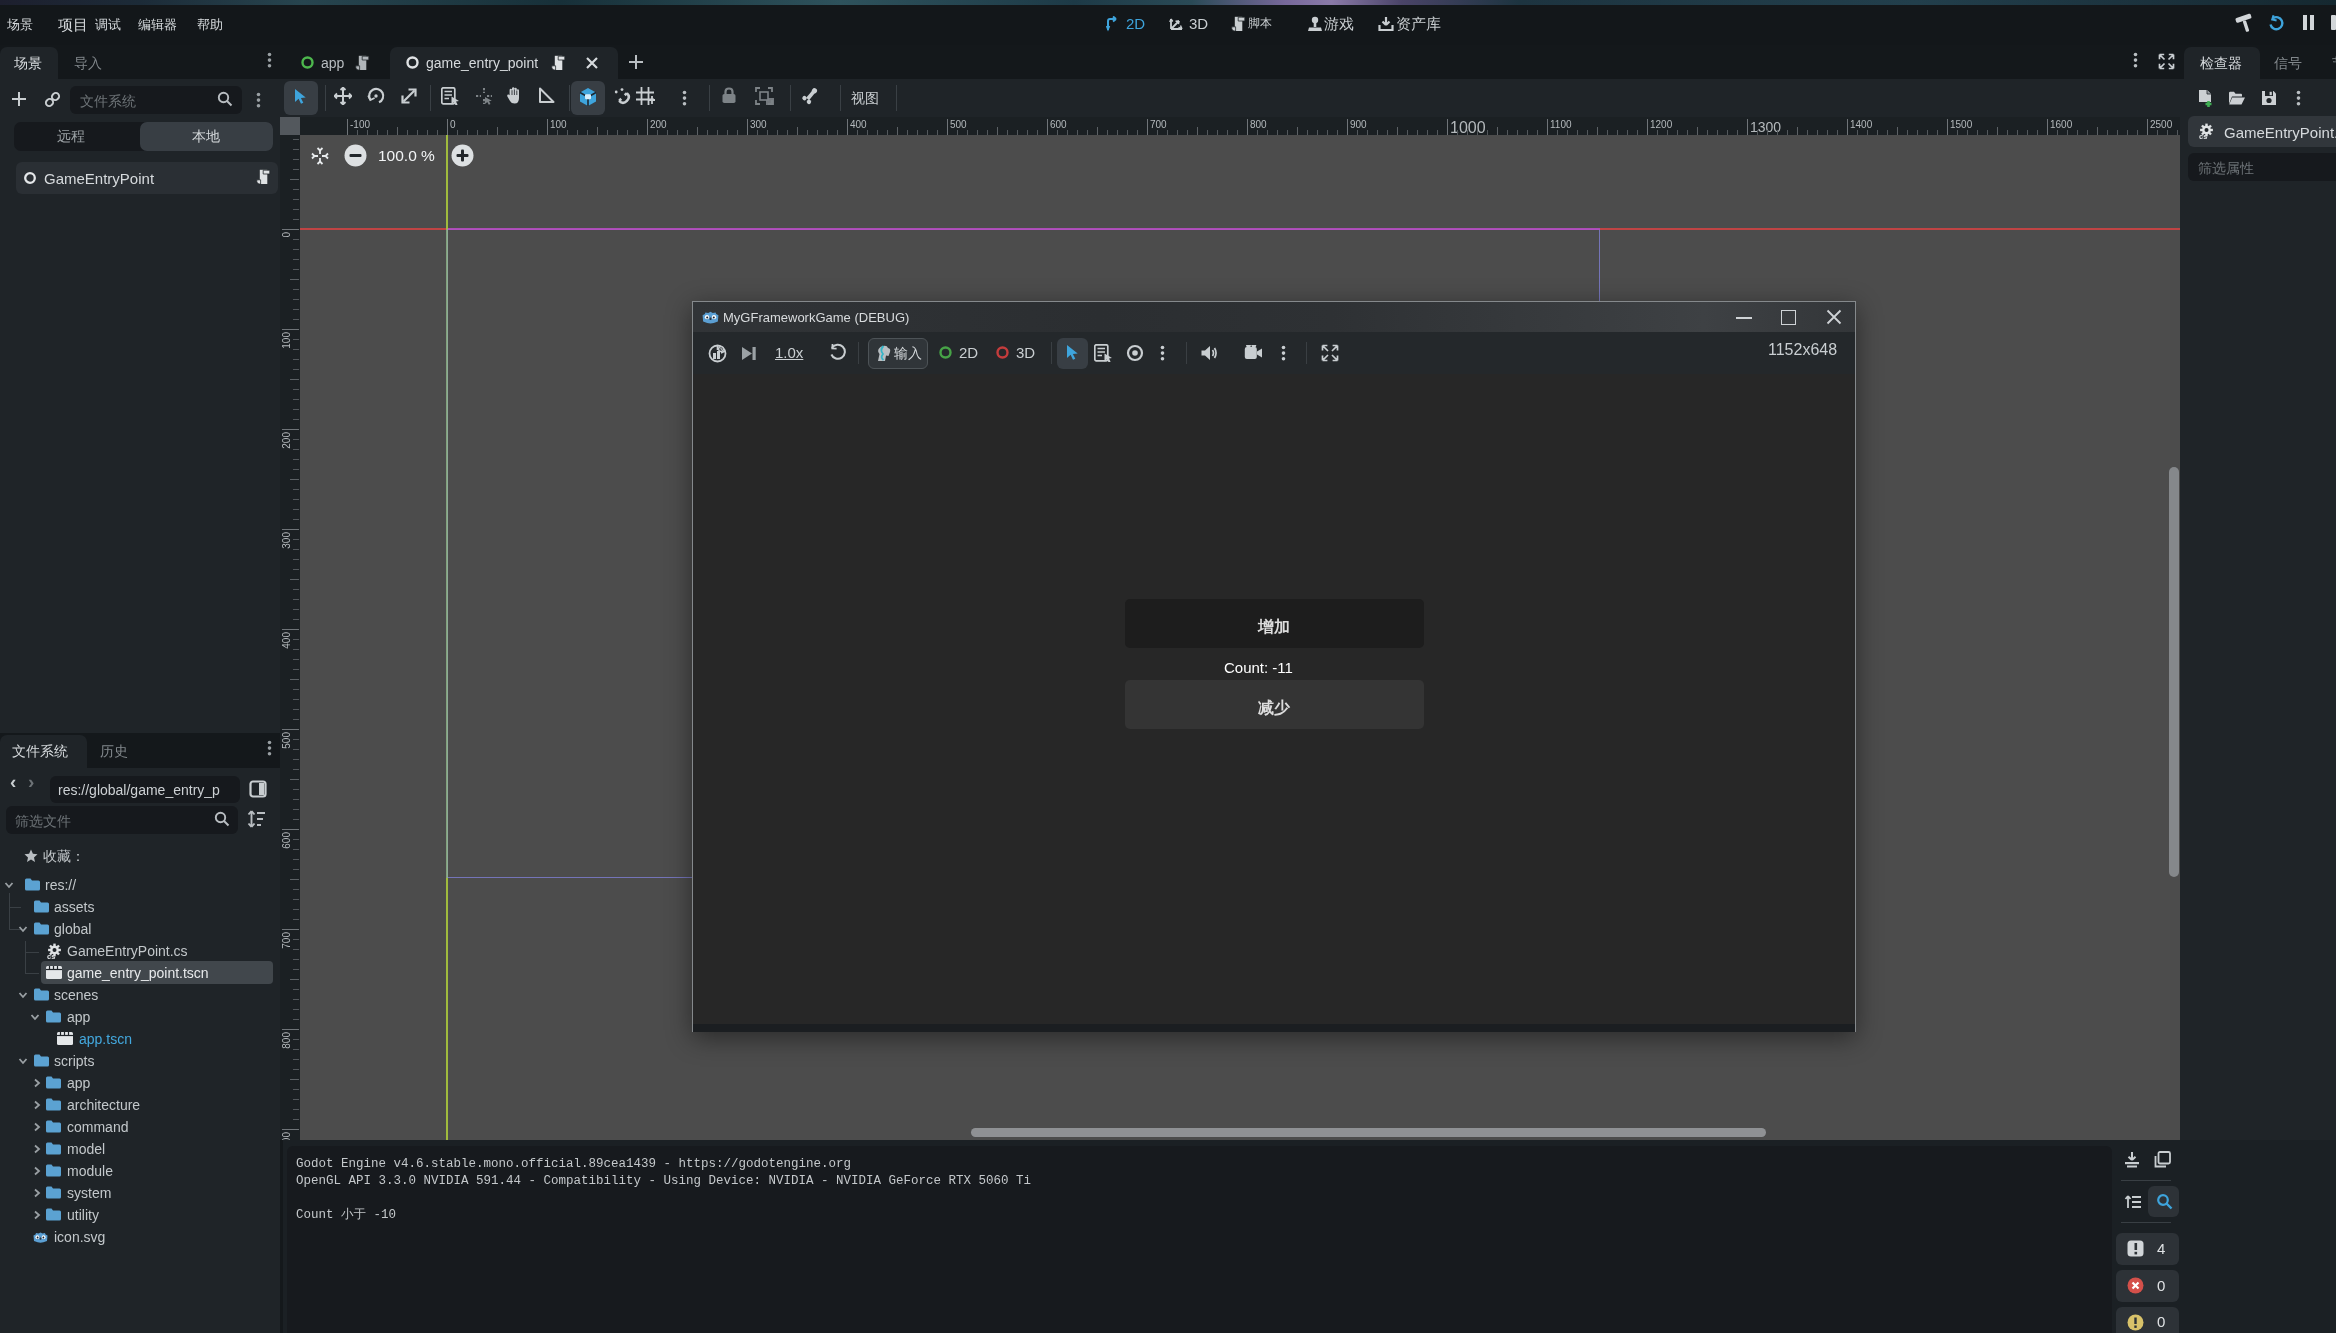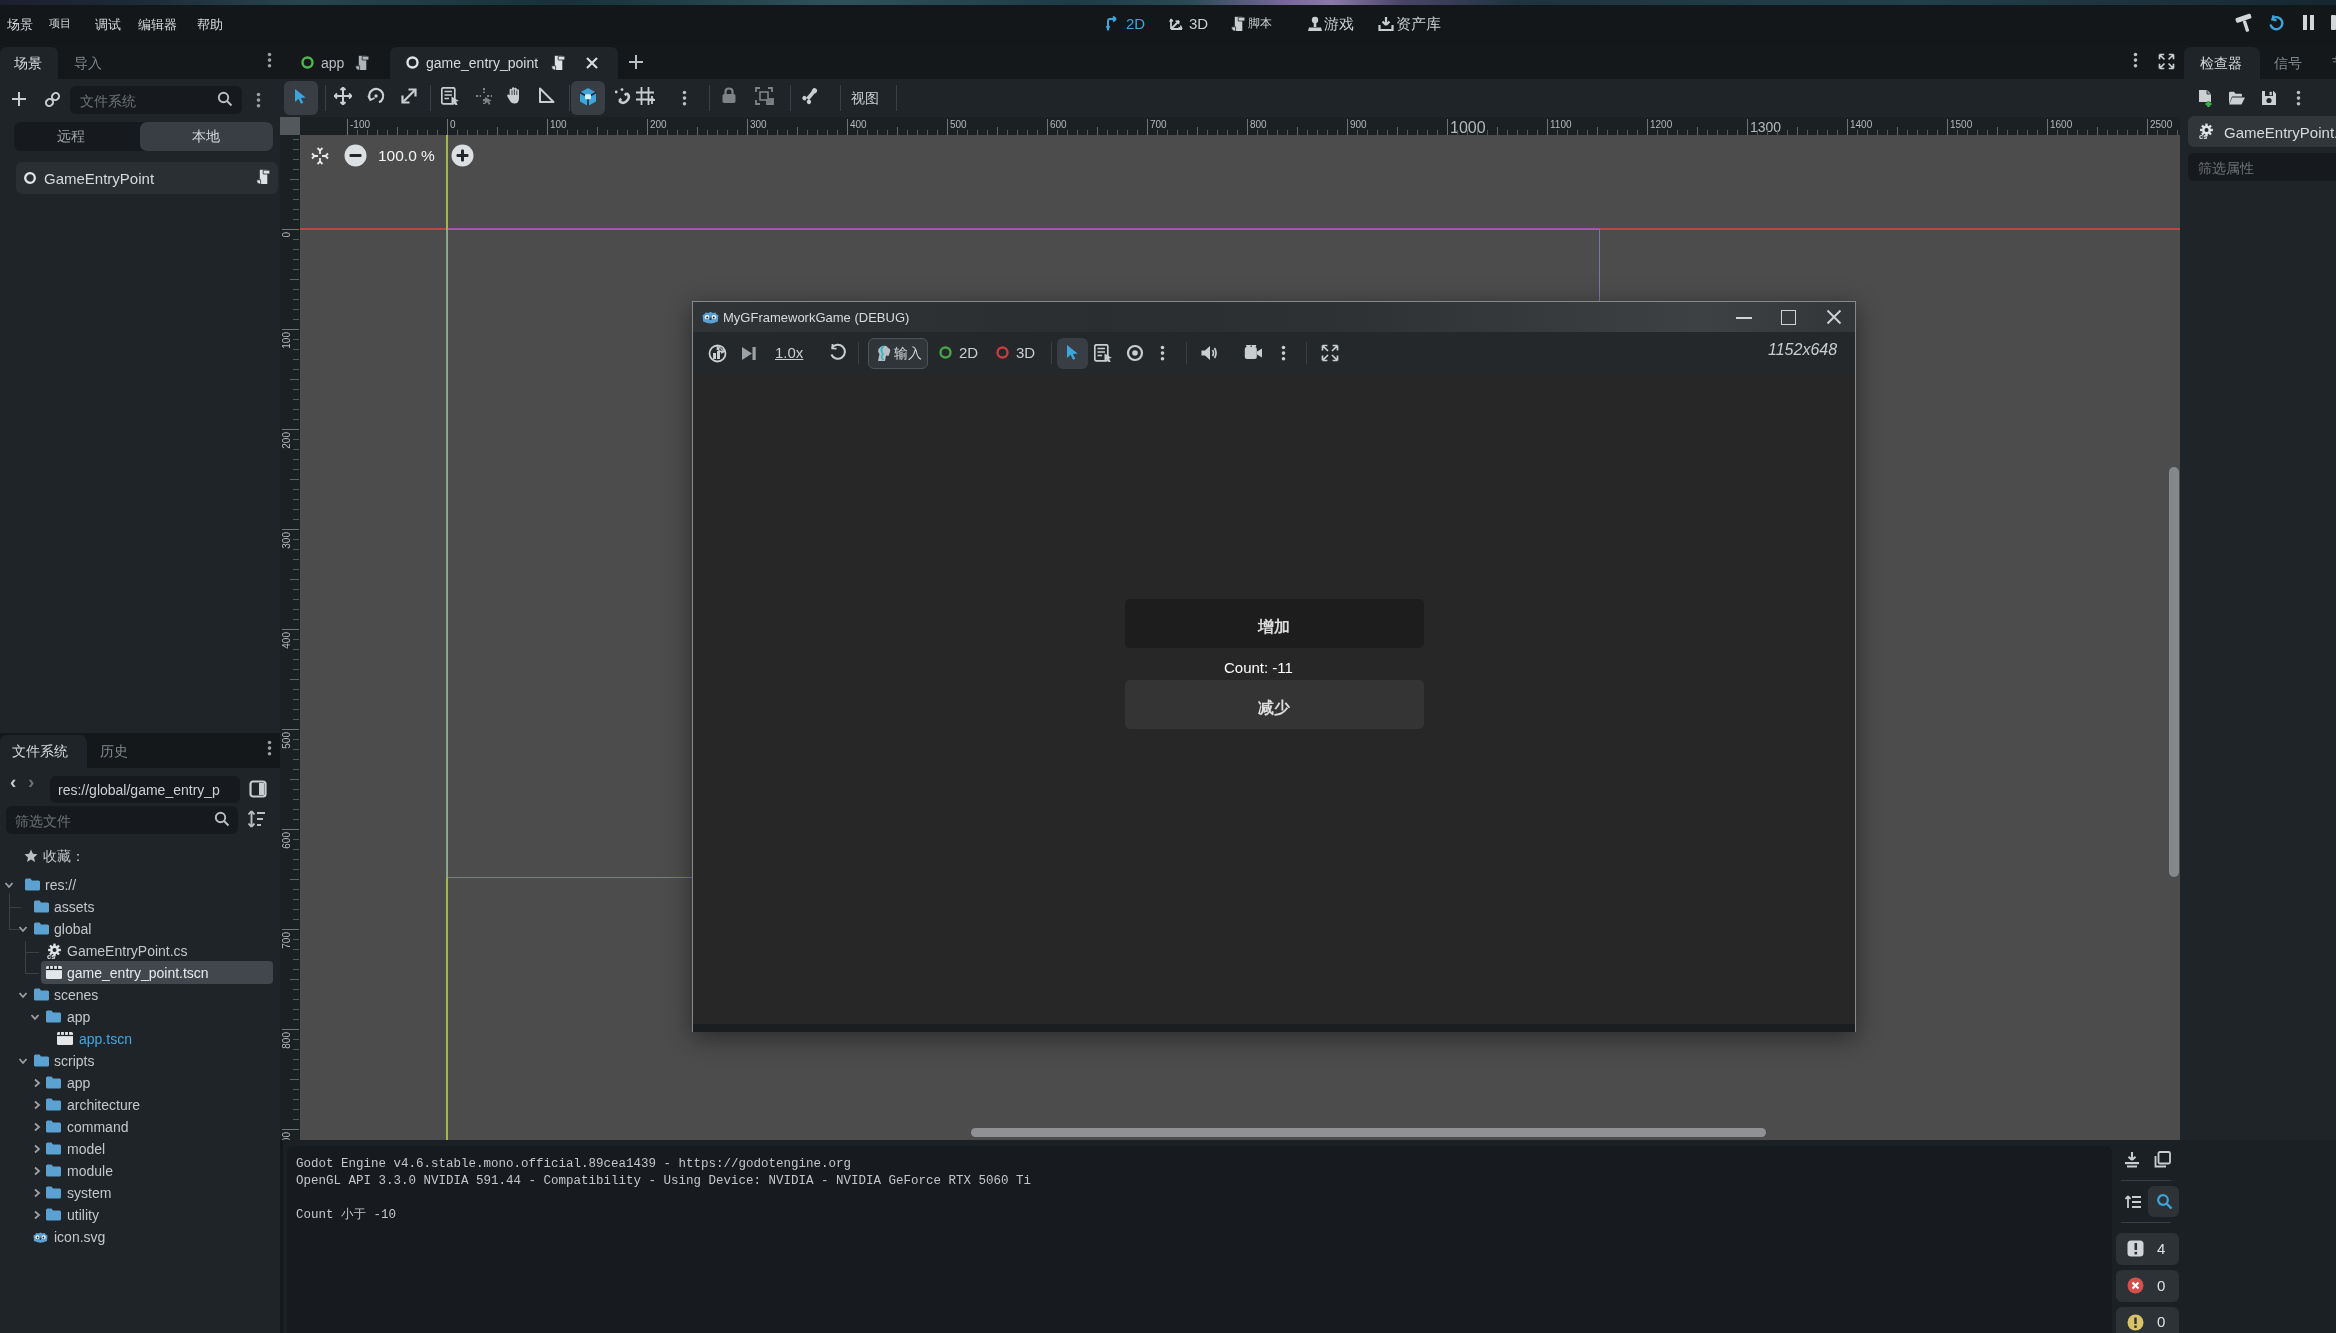--- a/index.html
+++ b/index.html
@@ -4,21 +4,21 @@
 *{margin:0;padding:0;box-sizing:border-box;}
 body{font-family:"Liberation Sans",sans-serif;background:#14181b;}
 #root{position:relative;width:2336px;height:1333px;overflow:hidden;background:#14181b;}
 .abs{position:absolute;}
 svg{display:block;}
 </style></head><body>
 <div id="root">
 <div class="abs" style="left:0px;top:0px;width:2336px;height:5px;background:linear-gradient(90deg,#1d1f2e 0%,#1c2b38 6%,#27454f 13%,#173039 24%,#2e525c 36%,#1d3a47 46%,#2a4a56 51%,#77689a 55%,#8a7aa8 57%,#4a4468 60%,#1d3440 65%,#223f4c 82%,#1b323d 92%,#152830 100%);"></div>
 <div class="abs" style="left:0px;top:5px;width:2336px;height:40px;background:#13171a;"></div>
 <div class="abs" style="left:7px;top:16px;font-size:13px;color:#d6dadd;font-weight:normal;white-space:nowrap;">场景</div>
-<div class="abs" style="left:49px;top:16px;font-size:11px;color:#d6dadd;font-weight:normal;white-space:nowrap;">项目</div>
+<div class="abs" style="left:58px;top:16px;font-size:15px;color:#d6dadd;font-weight:normal;white-space:nowrap;">项目</div>
 <div class="abs" style="left:95px;top:16px;font-size:13px;color:#d6dadd;font-weight:normal;white-space:nowrap;">调试</div>
 <div class="abs" style="left:138px;top:16px;font-size:13px;color:#d6dadd;font-weight:normal;white-space:nowrap;">编辑器</div>
 <div class="abs" style="left:197px;top:16px;font-size:13px;color:#d6dadd;font-weight:normal;white-space:nowrap;">帮助</div>
 <svg class="abs" style="left:1106px;top:16px" width="16" height="16" viewBox="0 0 16 16">
       <path d="M2 14 L2 5 Q2 3 4 3 L10 3 M10 3 L7 0.5 M10 3 L7 5.5" stroke="#3ea4dc" stroke-width="2" fill="none"></path>
       <path d="M2 14 L2 5" stroke="#3ea4dc" stroke-width="2"></path>
       <path d="M0.5 10 L2 13.5 L3.5 10" stroke="#3ea4dc" stroke-width="1.6" fill="none"></path>
     </svg>
     <div class="abs" style="left:1126px;top:15px;font-size:15px;color:#3ea4dc;font-weight:normal;white-space:nowrap;">2D</div>
 <svg class="abs" style="left:1169px;top:16px" width="16" height="16" viewBox="0 0 16 16">
@@ -811,21 +811,21 @@
     </svg>
     <svg class="abs" style="left:1281px;top:345px" width="5" height="16.2">
       <circle cx="2.5" cy="2.5" r="1.8" fill="#c9ced1"></circle>
       <circle cx="2.5" cy="8.1" r="1.8" fill="#c9ced1"></circle>
       <circle cx="2.5" cy="13.7" r="1.8" fill="#c9ced1"></circle>
     </svg>
 <div class="abs" style="left:1306px;top:342px;width:1px;height:22px;background:#3a3f43;"></div>
 <svg class="abs" style="left:1321px;top:344px" width="18" height="18" viewBox="0 0 18 18">
       <path d="M11 7 L16.5 1.5 M16.5 1.5 L11.6 1.5 M16.5 1.5 L16.5 6.4 M7 11 L1.5 16.5 M1.5 16.5 L6.4 16.5 M1.5 16.5 L1.5 11.6 M11 11 L16.5 16.5 M16.5 16.5 L16.5 11.6 M16.5 16.5 L11.6 16.5 M7 7 L1.5 1.5 M1.5 1.5 L6.4 1.5 M1.5 1.5 L1.5 6.4" stroke="#c9ced1" stroke-width="1.7" fill="none"></path>
     </svg>
-    <div class="abs" style="left:1768px;top:341px;font-size:16px;color:#c9ced1;font-weight:normal;white-space:nowrap;font-style:italic;">1152x648</div>
+    <div class="abs" style="left:1768px;top:341px;font-size:16px;color:#c9ced1;font-weight:normal;white-space:nowrap;">1152x648</div>
 <div class="abs" style="left:1125px;top:599px;width:299px;height:49px;background:#1d1d1d;border-radius:5px;"></div>
 <div class="abs" style="left:1258px;top:617px;font-size:16px;color:#dcdcdc;font-weight:bold;white-space:nowrap;">增加</div>
 <div class="abs" style="left:1224px;top:659px;font-size:15px;color:#ffffff;font-weight:normal;white-space:nowrap;">Count: -11</div>
 <div class="abs" style="left:1125px;top:680px;width:299px;height:49px;background:#343434;border-radius:5px;"></div>
 <div class="abs" style="left:1258px;top:698px;font-size:16px;color:#dcdcdc;font-weight:bold;white-space:nowrap;">减少</div>
 <div class="abs" style="left:2180px;top:45px;width:156px;height:34px;background:#14181b;"></div>
 <div class="abs" style="left:2184px;top:47px;width:76px;height:32px;background:#1f2428;border-radius:7px 7px 0 0;"></div>
 <div class="abs" style="left:2200px;top:55px;font-size:14px;color:#d6dadd;font-weight:normal;white-space:nowrap;">检查器</div>
 <div class="abs" style="left:2274px;top:55px;font-size:14px;color:#82888c;font-weight:normal;white-space:nowrap;">信号</div>
 <div class="abs" style="left:2332px;top:55px;font-size:14px;color:#82888c;font-weight:normal;white-space:nowrap;">节点</div>

